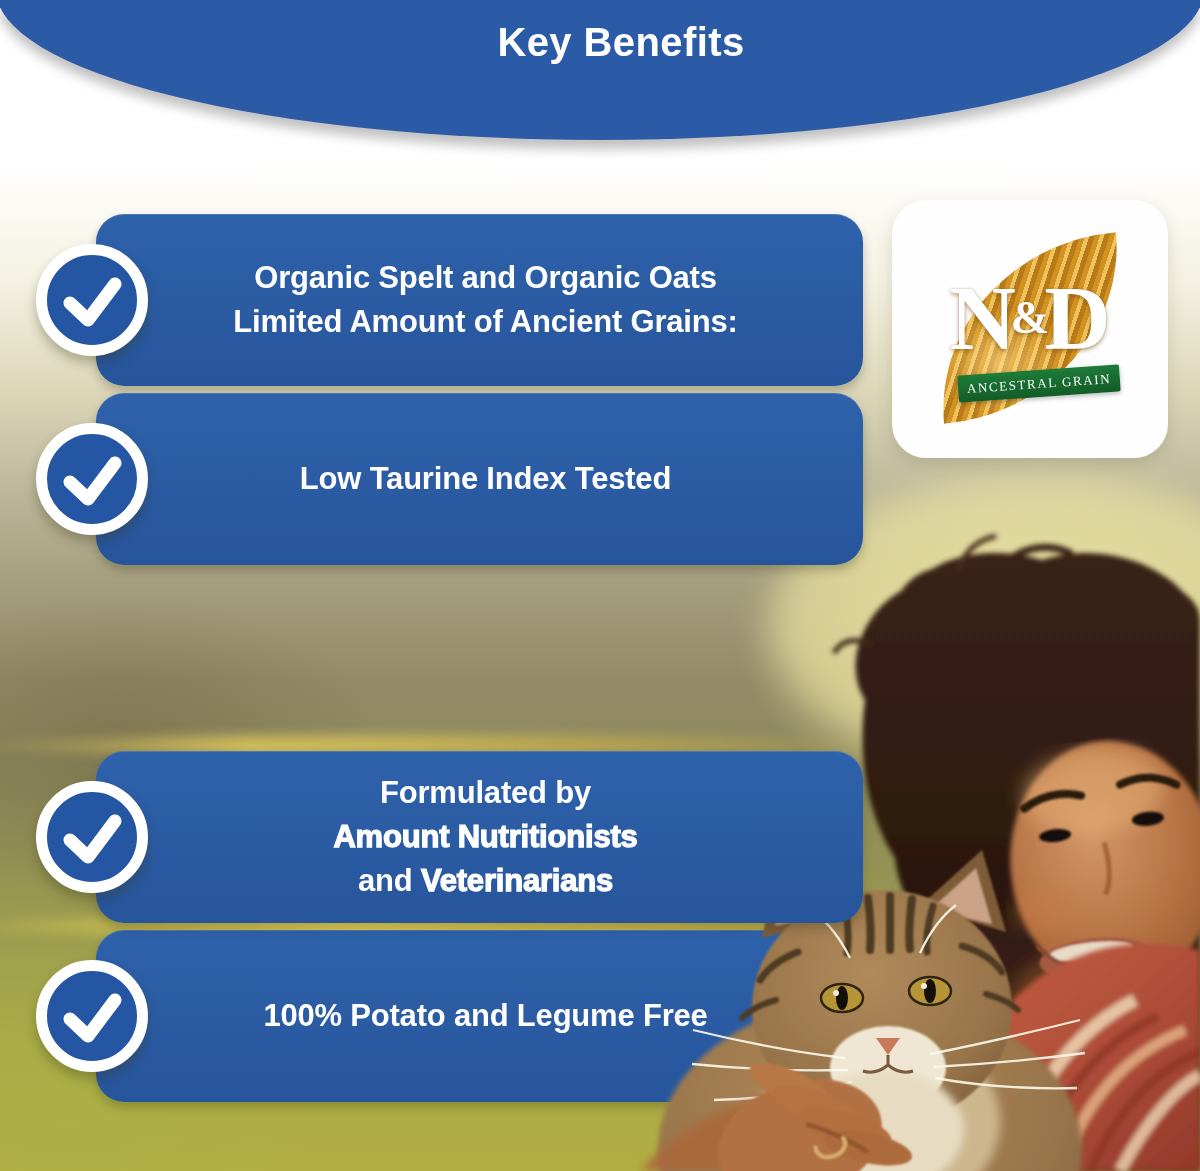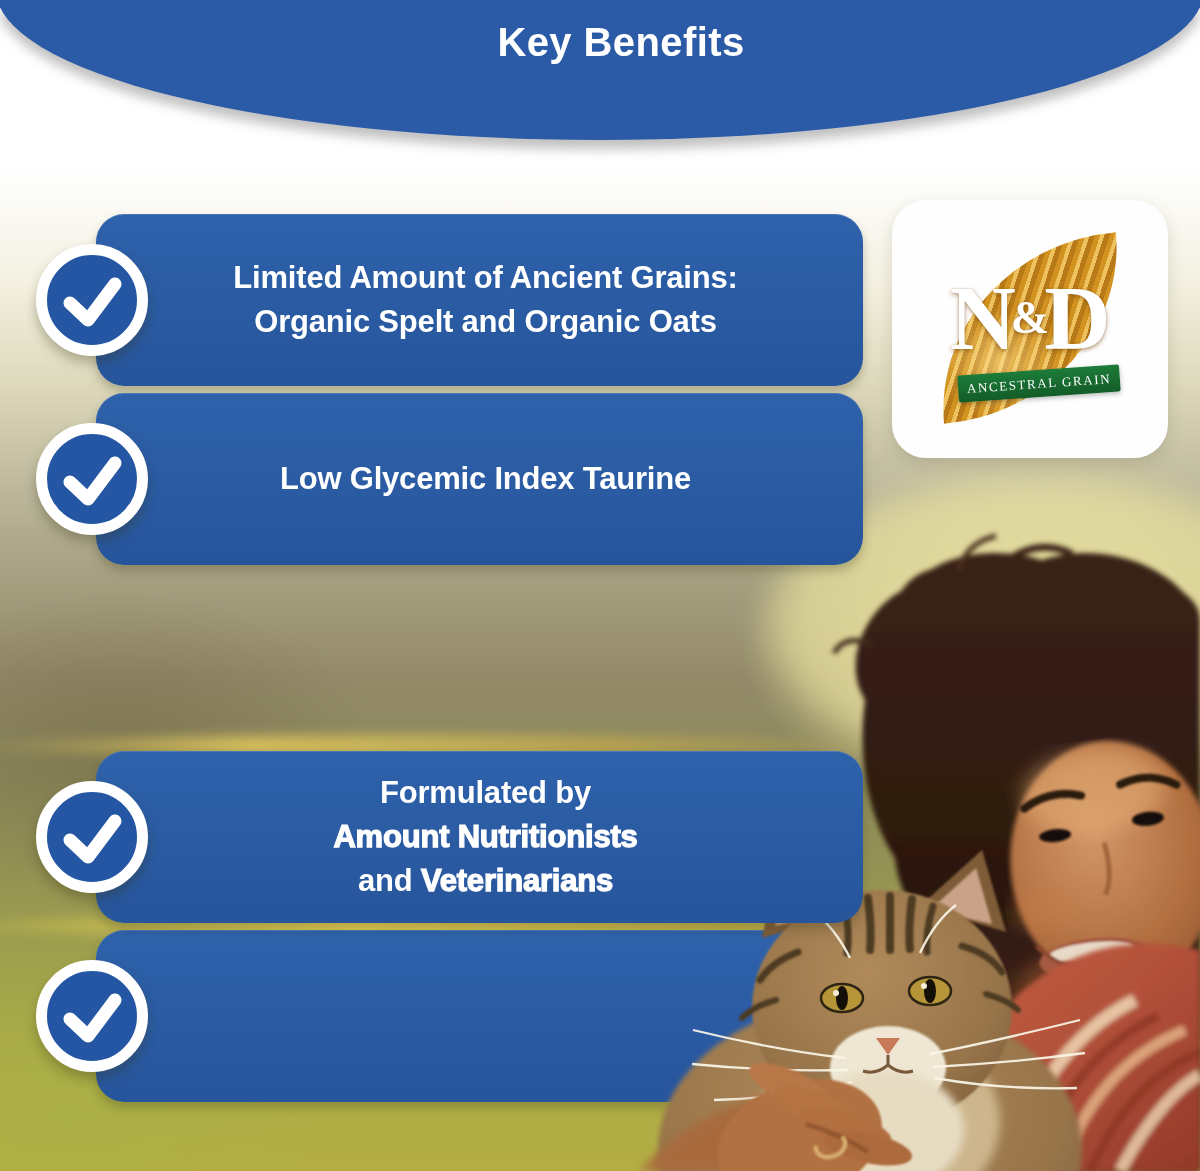--- a/index.html
+++ b/index.html
@@ -140,51 +140,54 @@
   </svg>
 
   <div id="benefits">
       <div class="pill" style="top: 214px;">
         <div class="check">
           <svg viewBox="0 0 90 90">
             <path d="M23 48 L41 65 L68 29" fill="none" stroke="#fff" stroke-width="13" stroke-linecap="round" stroke-linejoin="round"></path>
           </svg>
         </div>
         <div class="pill-text">
+          <div class="line"><span>Organic Spelt and Organic Oats</span></div>
           <div class="line"><span>Limited Amount of Ancient Grains:</span></div>
-          <div class="line"><span>Organic Spelt and Organic Oats</span></div>
         </div>
       </div>
       <div class="pill" style="top: 393px;">
         <div class="check">
           <svg viewBox="0 0 90 90">
             <path d="M23 48 L41 65 L68 29" fill="none" stroke="#fff" stroke-width="13" stroke-linecap="round" stroke-linejoin="round"></path>
           </svg>
         </div>
         <div class="pill-text">
-          <div class="line"><span>Low Glycemic Index Taurine</span></div>
+          <div class="line"><span>Low Taurine Index Tested</span></div>
         </div>
       </div>
       <div class="pill" style="top: 751px;">
         <div class="check">
           <svg viewBox="0 0 90 90">
             <path d="M23 48 L41 65 L68 29" fill="none" stroke="#fff" stroke-width="13" stroke-linecap="round" stroke-linejoin="round"></path>
           </svg>
         </div>
         <div class="pill-text">
           <div class="line"><span>Formulated by</span></div>
           <div class="line"><span class="em">Amount Nutritionists</span></div>
           <div class="line"><span>and </span><span class="em">Veterinarians</span></div>
         </div>
       </div>
       <div class="pill pill-low" style="top: 930px;">
         <div class="check">
           <svg viewBox="0 0 90 90">
             <path d="M23 48 L41 65 L68 29" fill="none" stroke="#fff" stroke-width="13" stroke-linecap="round" stroke-linejoin="round"></path>
           </svg>
+        </div>
+        <div class="pill-text">
+          <div class="line"><span>100% Potato and Legume Free</span></div>
         </div>
       </div>
     </div>
 
   <svg class="catlayer" viewBox="0 0 1200 1171">
     <defs>
       <radialGradient id="tabbyG" cx=".45" cy=".35" r=".85">
         <stop offset="0" stop-color="#b08a5a"></stop>
           <stop offset=".6" stop-color="#97744a"></stop>
           <stop offset="1" stop-color="#6f5233"></stop>

